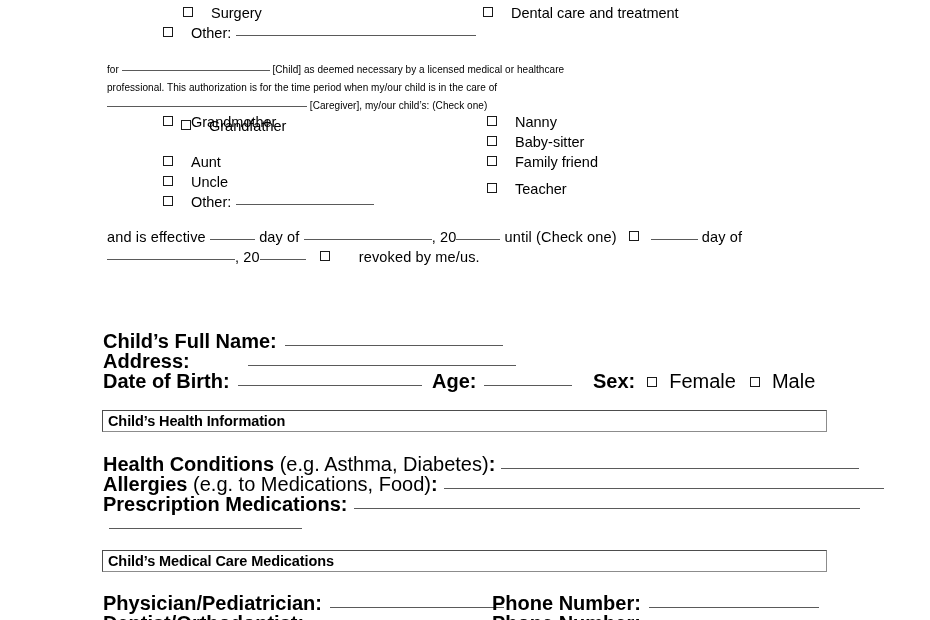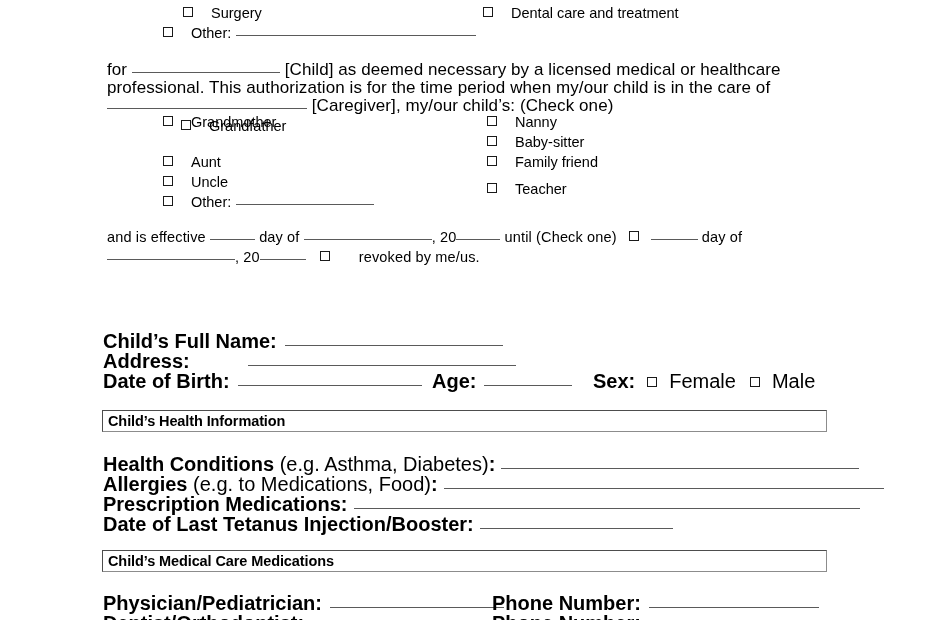--- a/index.html
+++ b/index.html
@@ -28,21 +28,21 @@
   
   .t {
     position: absolute;
     font-size: 14.5px;
     line-height: 20px;
     white-space: nowrap;
     letter-spacing: 0.01em;
   }
   .body-text {
     position: absolute;
-    font-size: 17px;
+    font-size: 10px;
     line-height: 21px;
     letter-spacing: 0.005em;
   }
 
   
   .cb {
     display: inline-block;
     width: 10px;
     height: 10px;
     border: 1.2px solid #1a1a1a;
@@ -200,21 +200,21 @@
 
   <div class="fld" style="left:103px; top:474px;">
     <span class="lbl">Allergies</span><span class="note"> (e.g. to Medications, Food)</span><span class="lbl">:</span><span class="rule" style="width:440px; margin-left:6px;"></span>
   </div>
 
   <div class="fld" style="left:103px; top:494px;">
     <span class="lbl">Prescription Medications:</span><span class="rule" style="width:506px; margin-left:6px;"></span>
   </div>
 
   <div class="fld" style="left:103px; top:514px;">
-    <span class="lbl">Date of Last Tetanus Injection/Booster:</span><span class="rule" style="width:193px; margin-left:6px;"></span>
+    <span class="rule" style="width:193px; margin-left:6px;"></span>
   </div>
 
   <div class="sec" style="top:550px;">
     <span>Child’s Medical Care Medications</span>
   </div>
 
   <div class="fld" style="left:103px; top:593px;">
     <span class="lbl">Physician/Pediatrician:</span><span class="rule" style="width:174px; margin-left:8px;"></span>
   </div>
 

